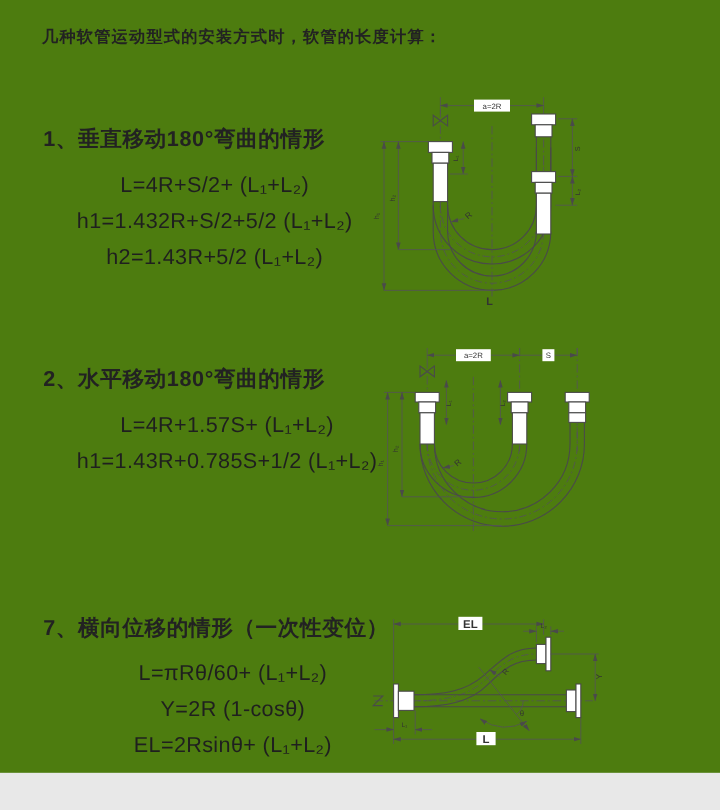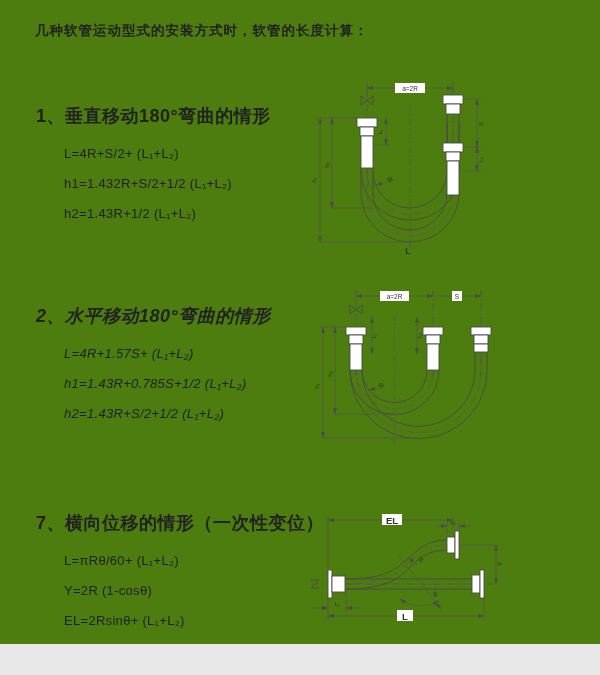--- a/index.html
+++ b/index.html
@@ -10,23 +10,23 @@
     font-family:"Liberation Sans","DejaVu Sans",sans-serif;
     color:#262626;
   }
   .title{
     position:absolute;left:35px;top:22px;margin:0;
     font-size:13.5px;font-weight:700;letter-spacing:1px;color:#222;
   }
   .sec{position:absolute;left:36px;}
   .sec-heading{font-size:18px;font-weight:700;letter-spacing:0.5px;color:#222;}
   .sec-formulas{margin-top:11px;padding-left:28px;}
-  .formula{font-size:13px;line-height:30px;color:#1f1f1f;letter-spacing:0.3px;white-space:nowrap;}
+  .formula{font-size:18px;line-height:30px;color:#1f1f1f;letter-spacing:0.3px;white-space:nowrap;text-align:center;}
   #sec1{top:104px;}
-  #sec2{top:304px;font-style:italic;}
+  #sec2{top:304px;}
   #sec3{top:511px;}
   .diagram{position:absolute;}
   #d1{left:310px;top:75px;}
   #d2{left:310px;top:284px;}
   #d3{left:298px;top:498px;}
   
   .ln{stroke:#4a4a4a;stroke-width:0.9;fill:none;}
   .fit{stroke:#4a4a4a;stroke-width:0.9;fill:#ffffff;}
   .dim{stroke:#555555;stroke-width:0.7;fill:none;}
   .cl{stroke:#555555;stroke-width:0.7;fill:none;stroke-dasharray:7 2.5 1.5 2.5;}
@@ -38,31 +38,30 @@
 <body>
 
 <div class="page">
 
   <h1 class="title">几种软管运动型式的安装方式时，软管的长度计算：</h1>
 
   <section class="sec" id="sec1">
     <div class="sec-heading">1、垂直移动180°弯曲的情形</div>
     <div class="sec-formulas">
       <div class="formula">L=4R+S/2+ (L₁+L₂)</div>
-      <div class="formula">h1=1.432R+S/2+1/2 (L₁+L₂)</div>
-      <div class="formula">h2=1.43R+1/2 (L₁+L₂)</div>
+      <div class="formula">h1=1.432R+S/2+5/2 (L₁+L₂)</div>
+      <div class="formula">h2=1.43R+5/2 (L₁+L₂)</div>
     </div>
   </section>
 
   <section class="sec" id="sec2">
     <div class="sec-heading">2、水平移动180°弯曲的情形</div>
     <div class="sec-formulas">
       <div class="formula">L=4R+1.57S+ (L₁+L₂)</div>
       <div class="formula">h1=1.43R+0.785S+1/2 (L₁+L₂)</div>
-      <div class="formula">h2=1.43R+S/2+1/2 (L₁+L₂)</div>
     </div>
   </section>
 
   <section class="sec" id="sec3">
     <div class="sec-heading">7、横向位移的情形（一次性变位）</div>
     <div class="sec-formulas">
       <div class="formula">L=πRθ/60+ (L₁+L₂)</div>
       <div class="formula">Y=2R (1-cosθ)</div>
       <div class="formula">EL=2Rsinθ+ (L₁+L₂)</div>
     </div>

